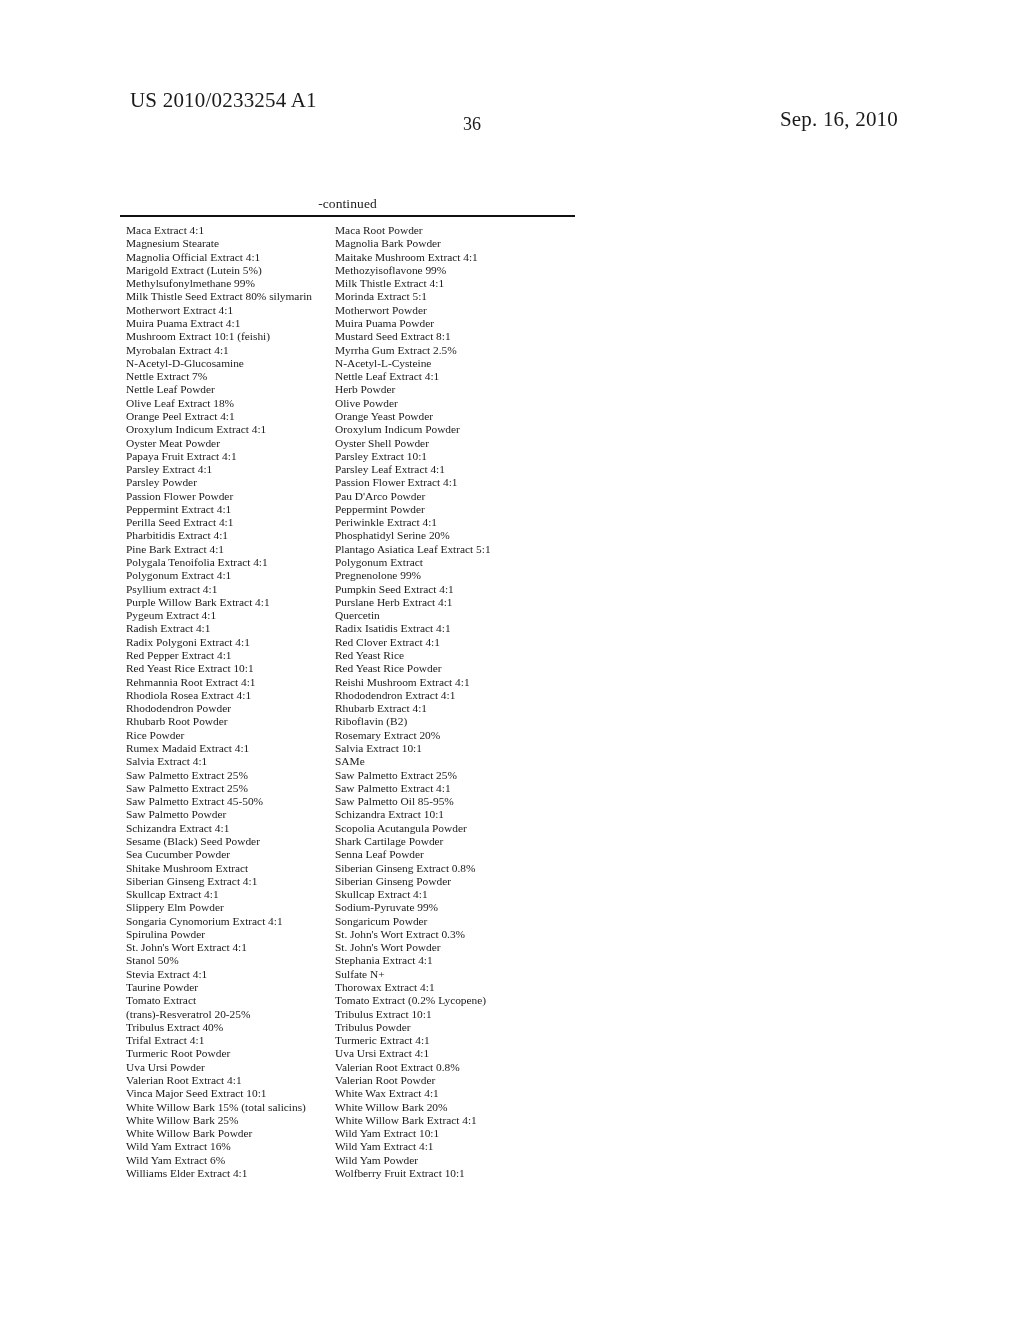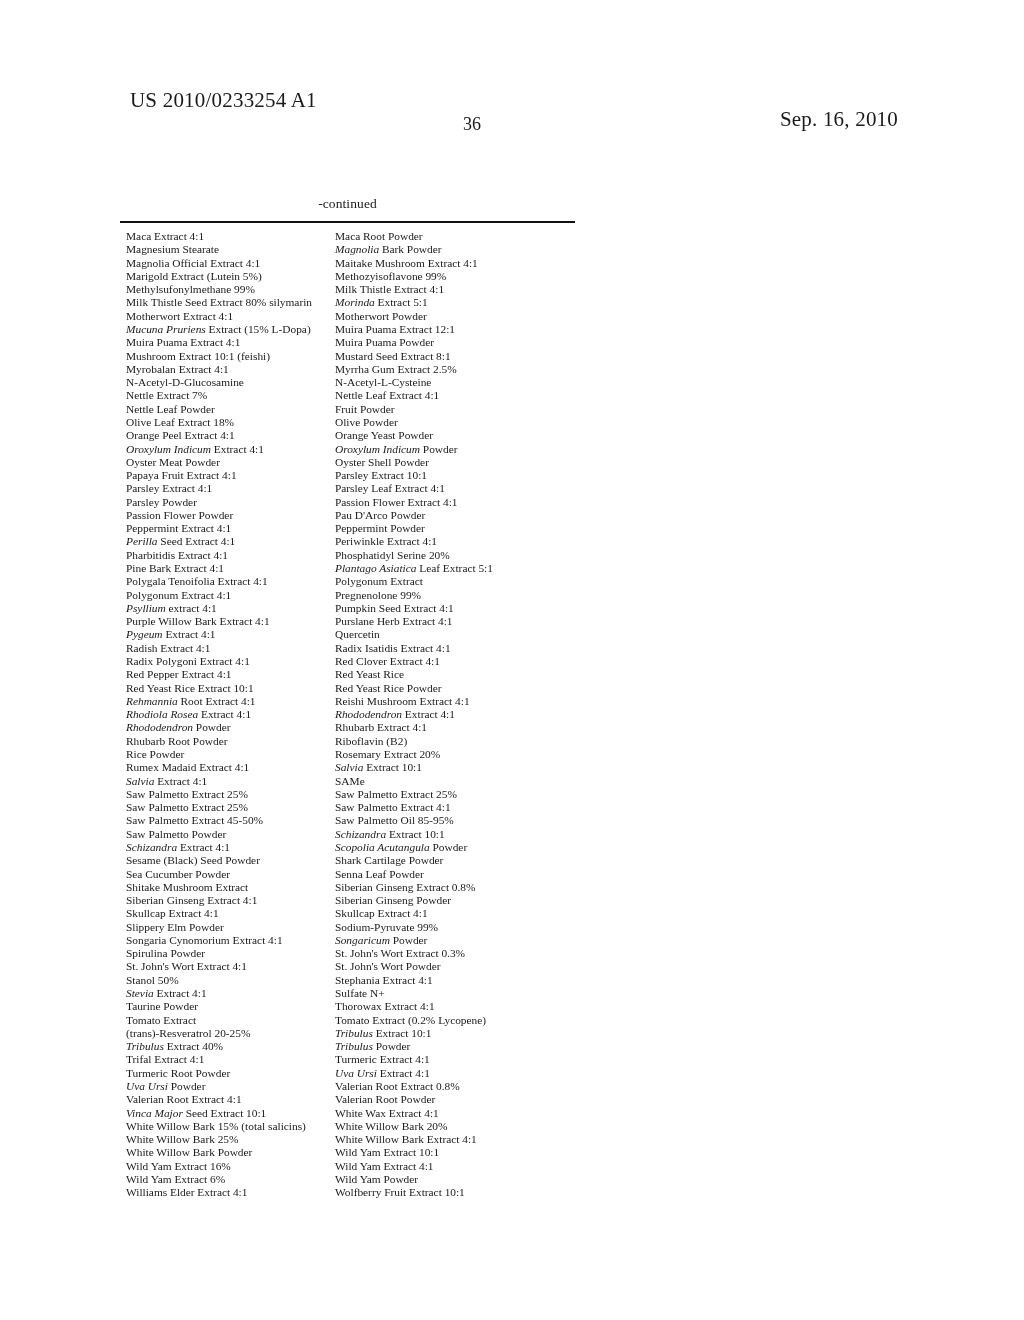--- a/index.html
+++ b/index.html
@@ -54,21 +54,21 @@
   
   .table-block {
     position: absolute;
     left: 120px;
     top: 196px;
     width: 455px;
   }
   .continued-label {
     text-align: center;
     font-size: 13.5px;
-    padding-bottom: 9px;
+    padding-bottom: 3px;
     letter-spacing: 0.1px;
   }
   .rule {
     border-top: 2.4px solid #111;
     width: 455px;
     margin-bottom: 7px;
   }
 
   .rows {
     display: block;
@@ -82,21 +82,21 @@
   }
   .cell {
     position: absolute;
     top: 0;
     font-size: 11.4px;
     letter-spacing: -0.02px;
   }
   .cell.col-a { left: 6px; }
   .cell.col-b { left: 215px; }
 
-  .it { font-style: italic; }
+  .it { }
 </style>
 </head>
 <body>
 
 <div class="page-header">
   <div class="pub-number">US 2010/0233254 A1</div>
   <div class="pub-date">Sep. 16, 2010</div>
 </div>
 
 <div class="page-number">36</div>
@@ -127,24 +127,20 @@
       </div>
       <div class="trow">
         <span class="cell col-a">Milk Thistle Seed Extract 80% silymarin</span>
         <span class="cell col-b"><span class="it">Morinda</span> Extract 5:1</span>
       </div>
       <div class="trow">
         <span class="cell col-a">Motherwort Extract 4:1</span>
         <span class="cell col-b">Motherwort Powder</span>
       </div>
       <div class="trow">
-        <span class="cell col-a"><span class="it">Mucuna Pruriens</span> Extract (15% L-Dopa)</span>
-        <span class="cell col-b">Muira Puama Extract 12:1</span>
-      </div>
-      <div class="trow">
         <span class="cell col-a">Muira Puama Extract 4:1</span>
         <span class="cell col-b">Muira Puama Powder</span>
       </div>
       <div class="trow">
         <span class="cell col-a">Mushroom Extract 10:1 (feishi)</span>
         <span class="cell col-b">Mustard Seed Extract 8:1</span>
       </div>
       <div class="trow">
         <span class="cell col-a">Myrobalan Extract 4:1</span>
         <span class="cell col-b">Myrrha Gum Extract 2.5%</span>
@@ -152,21 +148,21 @@
       <div class="trow">
         <span class="cell col-a">N-Acetyl-D-Glucosamine</span>
         <span class="cell col-b">N-Acetyl-L-Cysteine</span>
       </div>
       <div class="trow">
         <span class="cell col-a">Nettle Extract 7%</span>
         <span class="cell col-b">Nettle Leaf Extract 4:1</span>
       </div>
       <div class="trow">
         <span class="cell col-a">Nettle Leaf Powder</span>
-        <span class="cell col-b">Fruit Powder</span>
+        <span class="cell col-b">Herb Powder</span>
       </div>
       <div class="trow">
         <span class="cell col-a">Olive Leaf Extract 18%</span>
         <span class="cell col-b">Olive Powder</span>
       </div>
       <div class="trow">
         <span class="cell col-a">Orange Peel Extract 4:1</span>
         <span class="cell col-b">Orange Yeast Powder</span>
       </div>
       <div class="trow">

